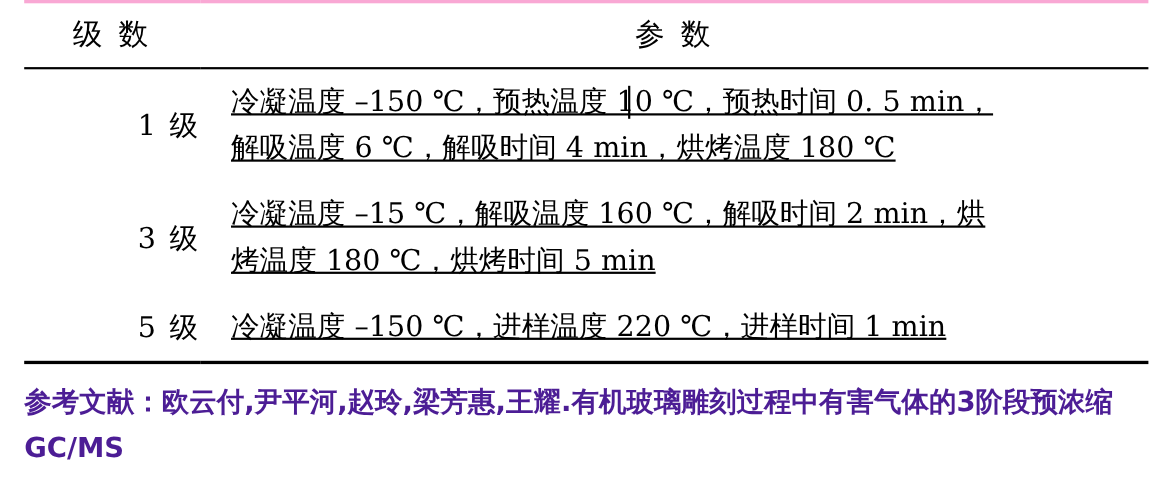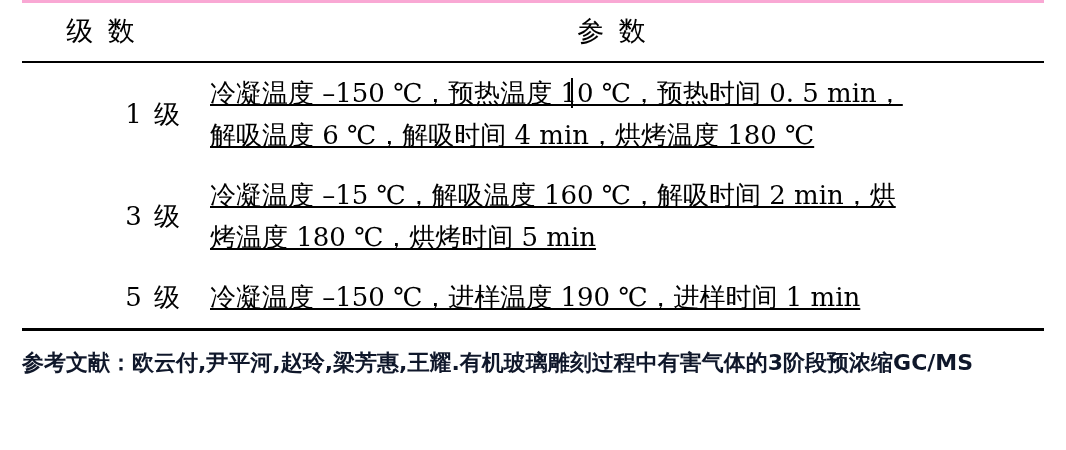--- a/index.html
+++ b/index.html
@@ -60,24 +60,24 @@
   }
   .param-line {
     display: block;
     white-space: nowrap;
     text-decoration: underline;
   }
   .ref-block {
     margin-top: 14px;
     font-family: "DejaVu Sans", "Liberation Sans", sans-serif;
     font-weight: bold;
-    font-size: 22px;
+    font-size: 25px;
     line-height: 1.65;
     letter-spacing: 0px;
-    color: #0f172a;
+    color: #4c1d95;
   }
   .ref-line { display: block; }
   .caret {
     position: absolute;
     left: 571px;
     top: 78px;
     width: 2px;
     height: 30px;
     background: #000;
   }
@@ -110,21 +110,21 @@
         <td class="level-cell">3 级</td>
         <td class="param-cell">
           <span class="param-line">冷凝温度 –15 ℃，解吸温度 160 ℃，解吸时间 2  min，烘</span>
           <span class="param-line">烤温度 180 ℃，烘烤时间 5  min</span>
         </td>
       </tr>
 
       <tr class="data-row row-sep-bottom">
         <td class="level-cell">5 级</td>
         <td class="param-cell">
-          <span class="param-line">冷凝温度 –150 ℃，进样温度 190 ℃，进样时间 1  min</span>
+          <span class="param-line">冷凝温度 –150 ℃，进样温度 220 ℃，进样时间 1  min</span>
         </td>
       </tr>
     </tbody>
   </table>
 
   <div class="ref-block">
     <span class="ref-line">参考文献：欧云付,尹平河,赵玲,梁芳惠,王耀.有机玻璃雕刻过程中有害气体的3阶段预浓缩GC/MS</span>
   </div>
 
   <div class="caret"></div>

